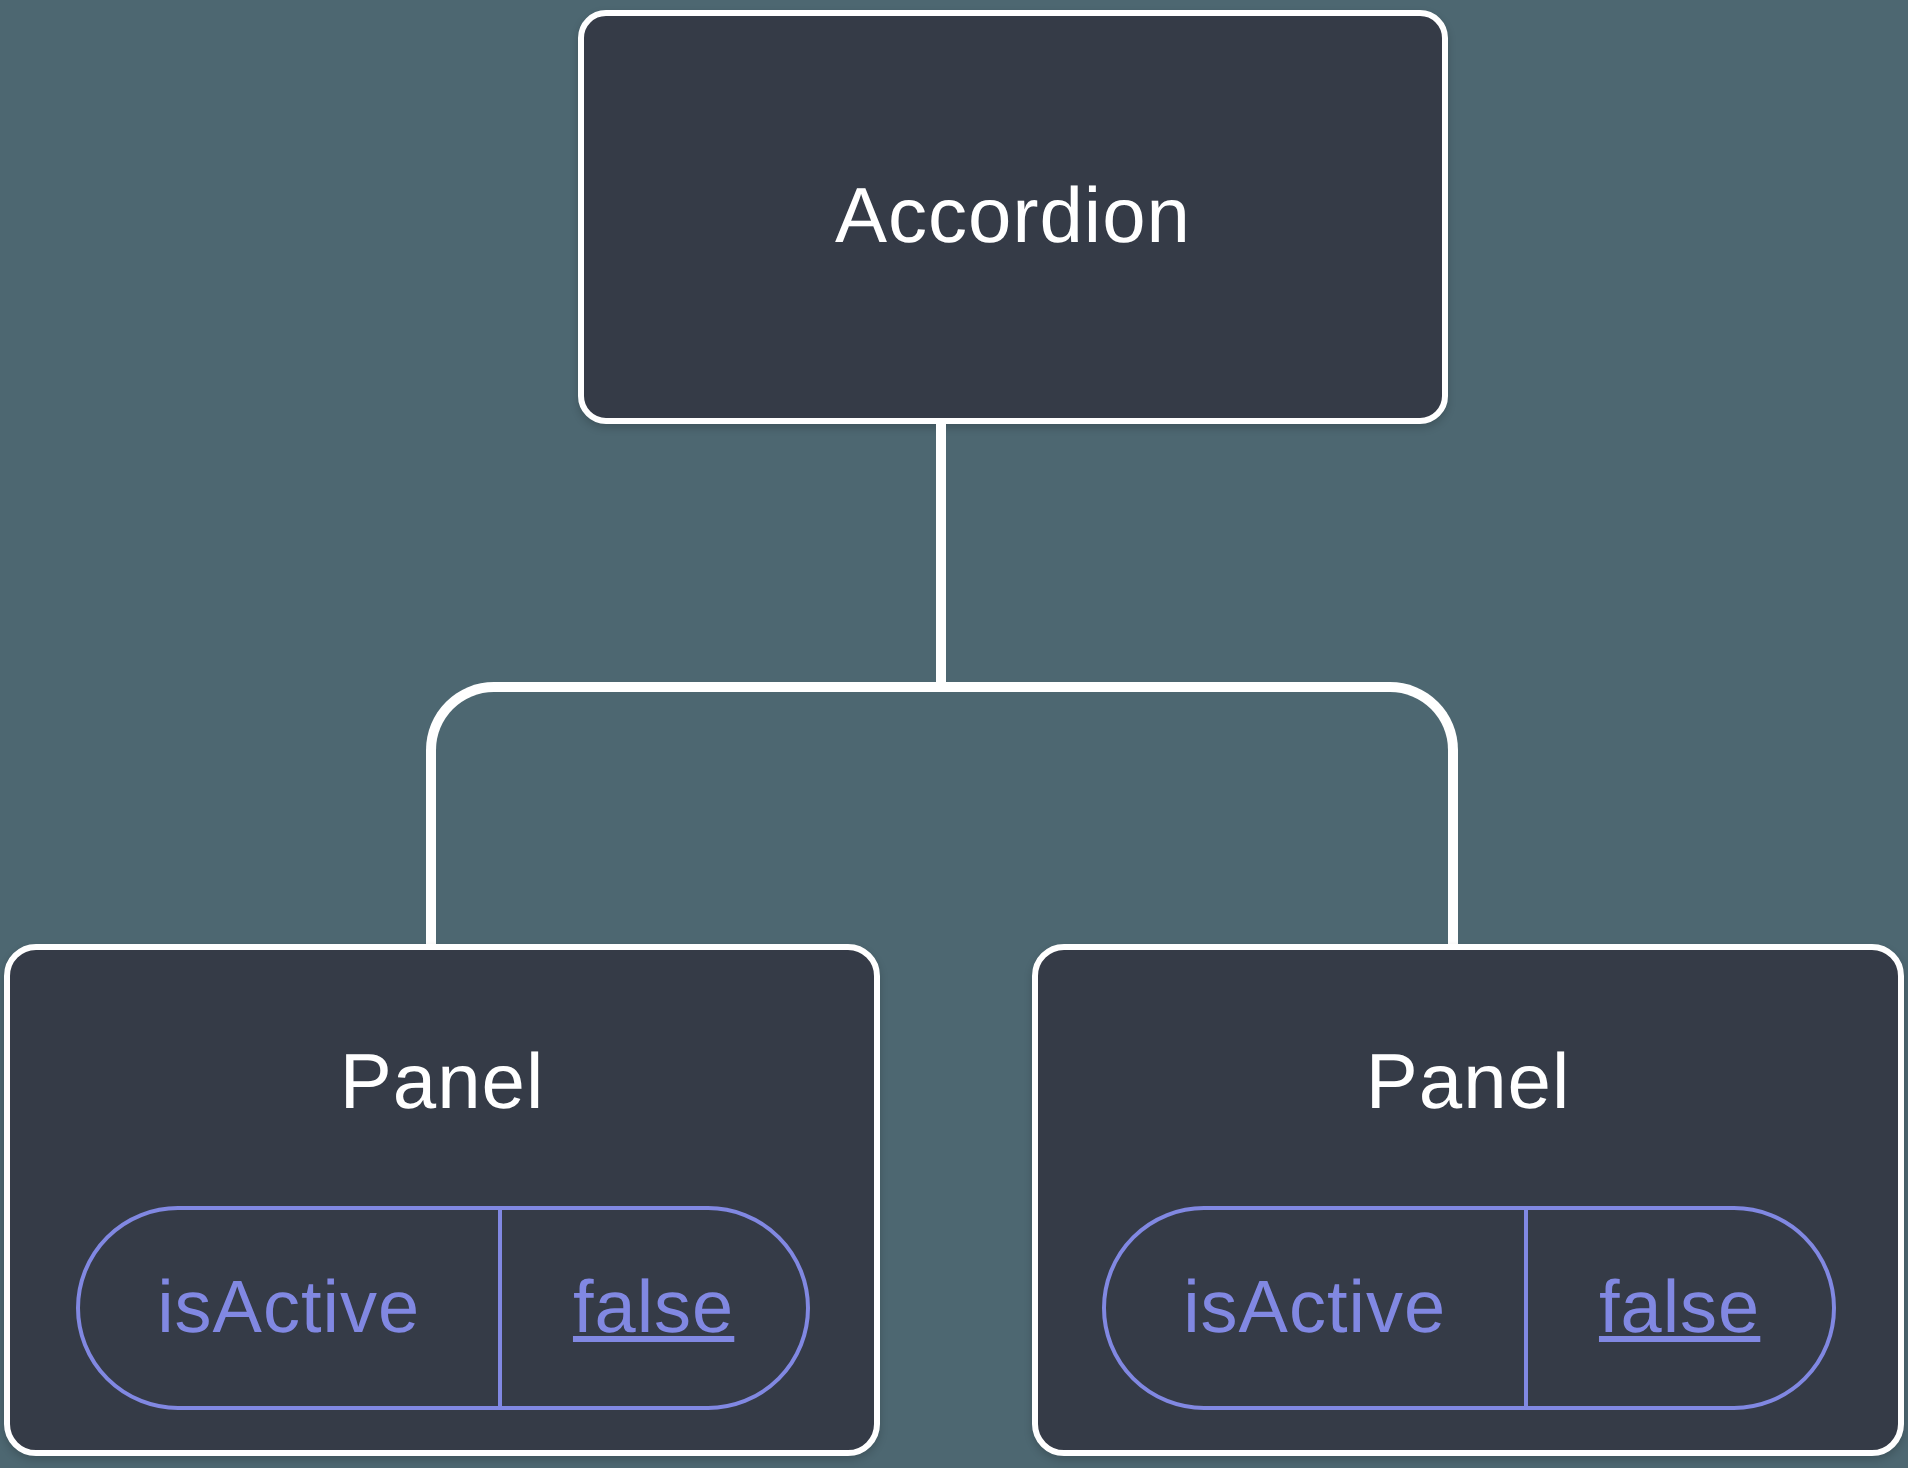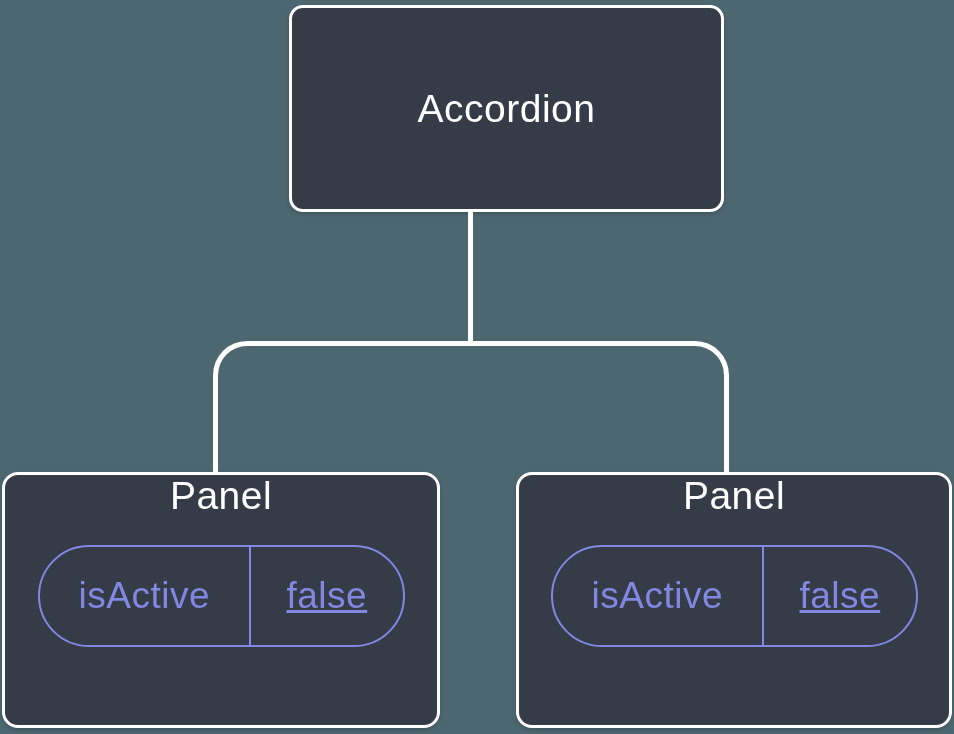--- a/index.html
+++ b/index.html
@@ -38,25 +38,25 @@
     text-align:center;
     line-height:41px;
   }
   .node-panel{
     top:472px;width:438px;height:256px;
     border-radius:16px;
     display:flex;flex-direction:column;align-items:center;
   }
   .node-panel-left{left:2px;}
   .node-panel-right{left:516px;width:436px;}
-  .node-panel .node-title{}
+  .node-panel .node-title{margin-top:46px;}
 
   
   .pill{
-    margin-top:29px;
+    margin-top:41px;
     width:367px;height:102px;
     border:2px solid var(--state-accent);
     border-radius:51px;
     display:flex;align-items:stretch;
     overflow:hidden;
   }
   .pill-cell{
     display:flex;align-items:center;justify-content:center;
     color:var(--state-accent);
     font-size:37px;

